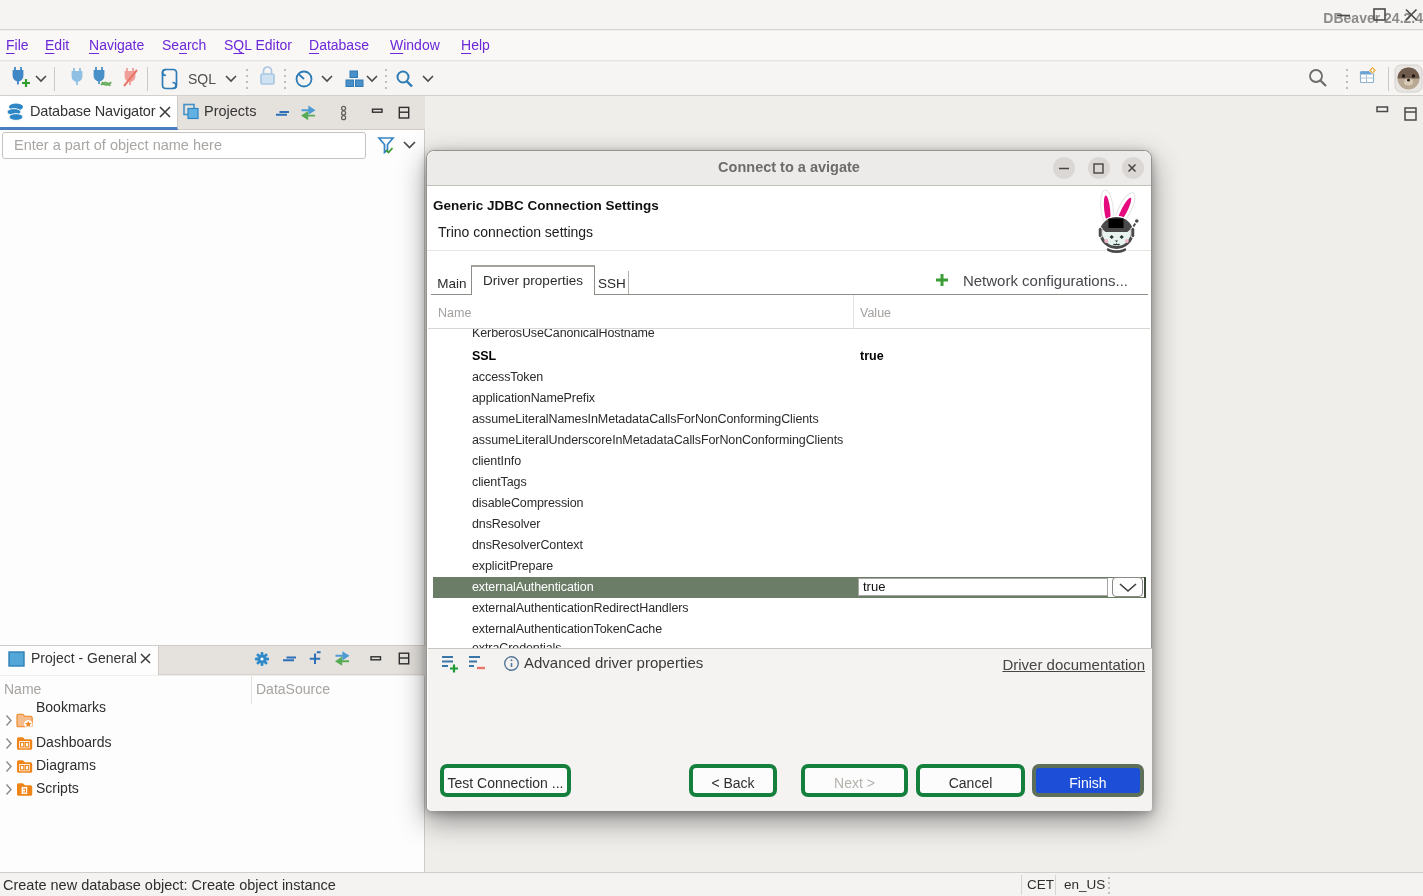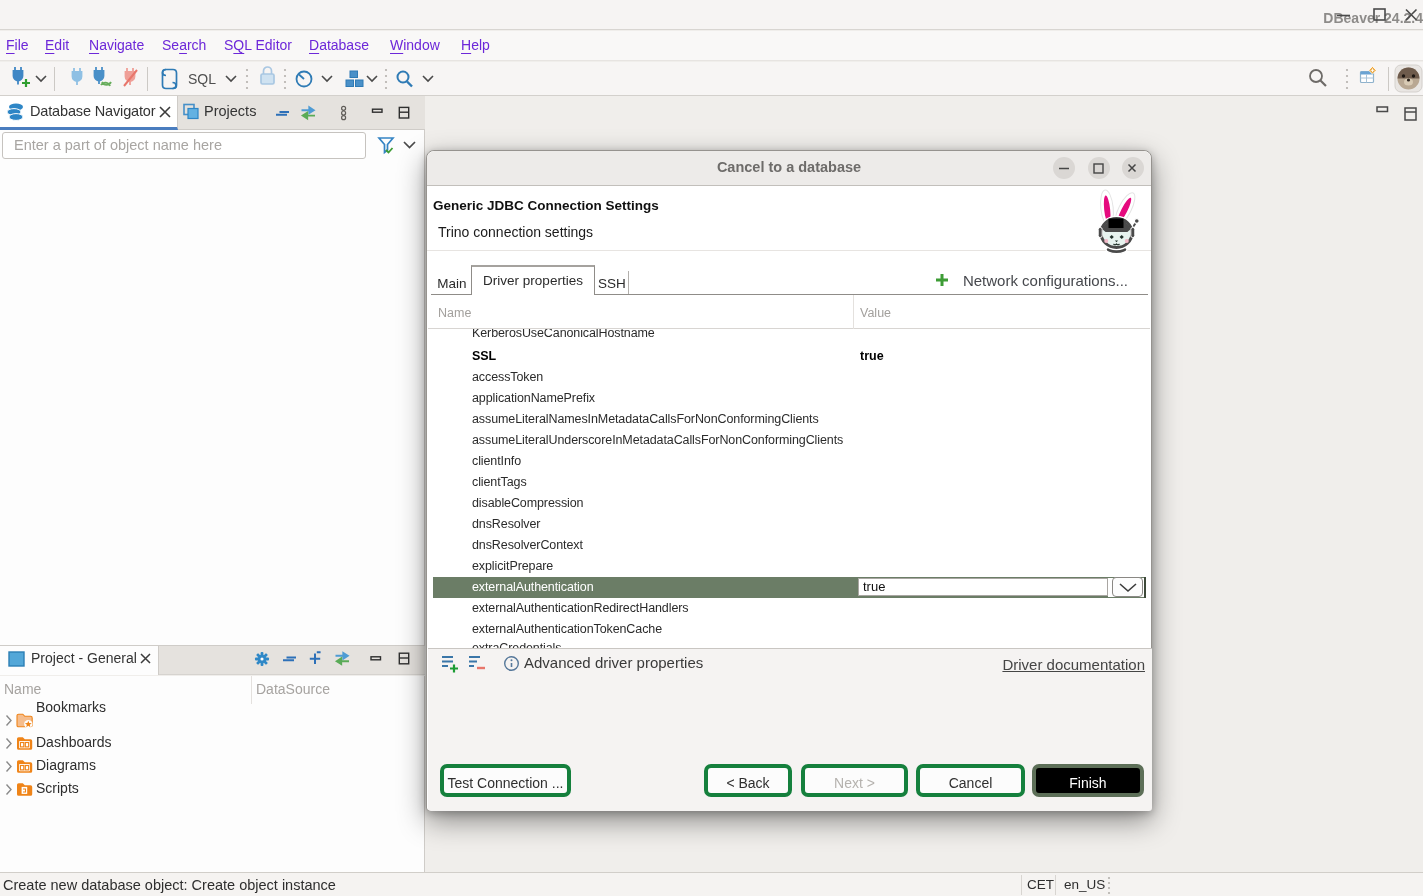--- a/index.html
+++ b/index.html
@@ -55,21 +55,21 @@
 .pbold { font-weight:bold; color:#000; }
 .pval { position:absolute; left:432px; font-size:12.5px; font-weight:bold; color:#000; }
 #selrow { position:absolute; left:5px; top:281.5px; width:712.5px; height:21px; background:#6b7d66; }
 #selrow .nm { position:absolute; left:39px; top:3.5px; font-size:12.5px; letter-spacing:-0.1px; color:#ffffff; }
 #valinput { position:absolute; left:430px; top:283px; width:250px; height:18px; background:#ffffff; border:1px solid #a9a6a2; font-size:13px; color:#111; padding-left:4px; line-height:16px; }
 #valbtn { position:absolute; left:684px; top:282px; width:31px; height:20px; background:#fdfdfd; border:1px solid #8a8884; border-radius:4px; }
 #dlgfooter { left:1px; top:497px; width:724px; height:163px; background:#f5f3f2; border-top:1px solid #c9c6c2; border-radius:0 0 3px 3px; }
 #advtext { position:absolute; left:96px; top:5px; font-size:15px; color:#3a3a3a; }
 #drvdoc { position:absolute; right:7px; top:7px; font-size:15px; color:#454545; text-decoration:underline; }
 .dlgbtn { position:absolute; top:115px; height:33px; background:#fcfcfc; border:4px solid #15803d; border-radius:7px; font-size:14px; color:#2f2f2f; text-align:center; line-height:31px; }
-#btnFinish { background:#000000; border-color:#5d6f58; color:#ffffff; }
+#btnFinish { background:#1d4ed8; border-color:#5d6f58; color:#ffffff; }
 #btnNext { color:#b5b2ae; }
 </style>
 </head>
 <body>
 
 <div class="abs" id="titlebar"></div>
 <div class="abs" id="titletext">DBeaver 24.2.4</div>
 <svg class="abs" style="left:1330px; top:0" width="93" height="30" viewBox="0 0 93 30">
   <line x1="7" y1="15.5" x2="20" y2="15.5" stroke="#4a4a4a" stroke-width="1.6"></line>
   <rect x="44" y="9" width="11" height="11" fill="none" stroke="#4a4a4a" stroke-width="1.6"></rect>
@@ -336,21 +336,21 @@
         <circle cx="4" cy="3" r="1.1"></circle>
         <circle cx="4" cy="8" r="1.1"></circle>
         <circle cx="4" cy="13" r="1.1"></circle>
         <circle cx="4" cy="18" r="1.1"></circle>
       </g>
   </svg>
 </div>
 
 <div class="abs" id="dialog">
   <div class="abs" id="dlgtitle">
-    <div class="cap">Cancel to a database</div>
+    <div class="cap">Connect to a avigate</div>
     <div class="dbtn" style="left:626px"></div>
     <div class="dbtn" style="left:661px"></div>
     <div class="dbtn" style="left:695px"></div>
     <svg style="position:absolute; left:626px; top:6px" width="92" height="22" viewBox="0 0 92 22">
       <line x1="6" y1="11.5" x2="16" y2="11.5" stroke="#454545" stroke-width="1.5"></line>
       <rect x="41" y="7" width="9" height="9" fill="none" stroke="#454545" stroke-width="1.4"></rect>
       <path d="M75.5 7.5 L82.5 14.5 M82.5 7.5 L75.5 14.5" stroke="#454545" stroke-width="1.5"></path>
     </svg>
   </div>
   <div class="abs" id="dlghdr1">Generic JDBC Connection Settings</div>
@@ -431,18 +431,18 @@
       <path d="M38 16 h8" stroke="#e8766b" stroke-width="2.4"></path>
     </svg>
     <svg style="position:absolute; left:75px; top:6px" width="18" height="18" viewBox="0 0 18 18">
       <circle cx="8.5" cy="8.5" r="6.8" fill="none" stroke="#56789a" stroke-width="1.4"></circle>
       <path d="M8.5 8 v4" stroke="#56789a" stroke-width="1.6"></path>
       <circle cx="8.5" cy="5.3" r="1" fill="#56789a"></circle>
     </svg>
     <div id="advtext">Advanced driver properties</div>
     <div id="drvdoc">Driver documentation</div>
     <div class="dlgbtn" style="left:12px; width:131px">Test Connection ...</div>
-    <div class="dlgbtn" style="left:276px; width:88px">&lt; Back</div>
+    <div class="dlgbtn" style="left:261px; width:88px">&lt; Back</div>
     <div class="dlgbtn" id="btnNext" style="left:373px; width:107px">Next &gt;</div>
     <div class="dlgbtn" style="left:488px; width:109px">Cancel</div>
     <div class="dlgbtn" id="btnFinish" style="left:604px; width:112px">Finish</div>
   </div>
 </div>
 
 </body></html>

